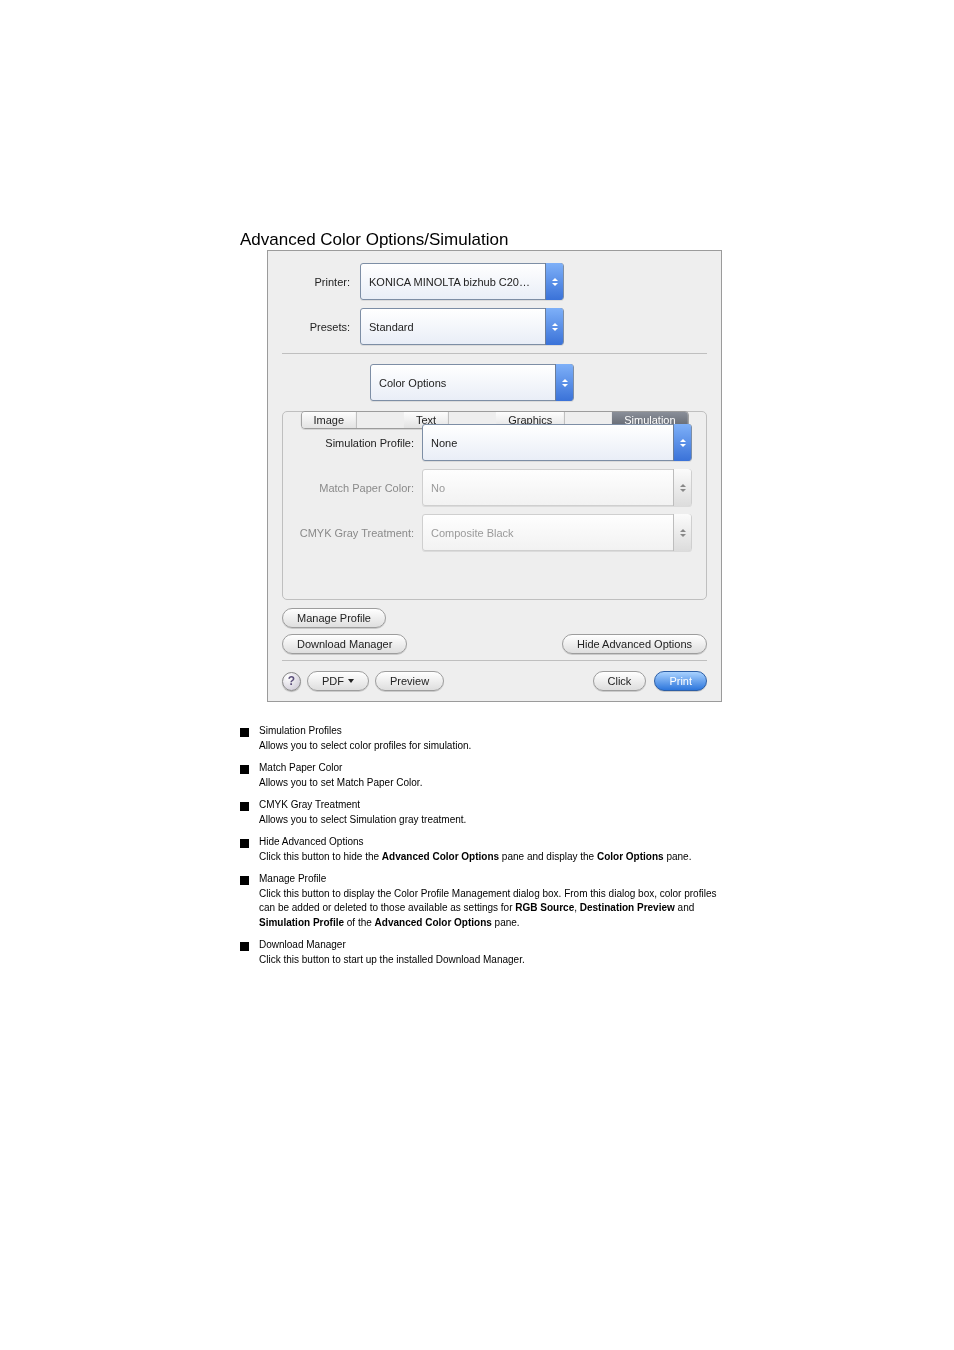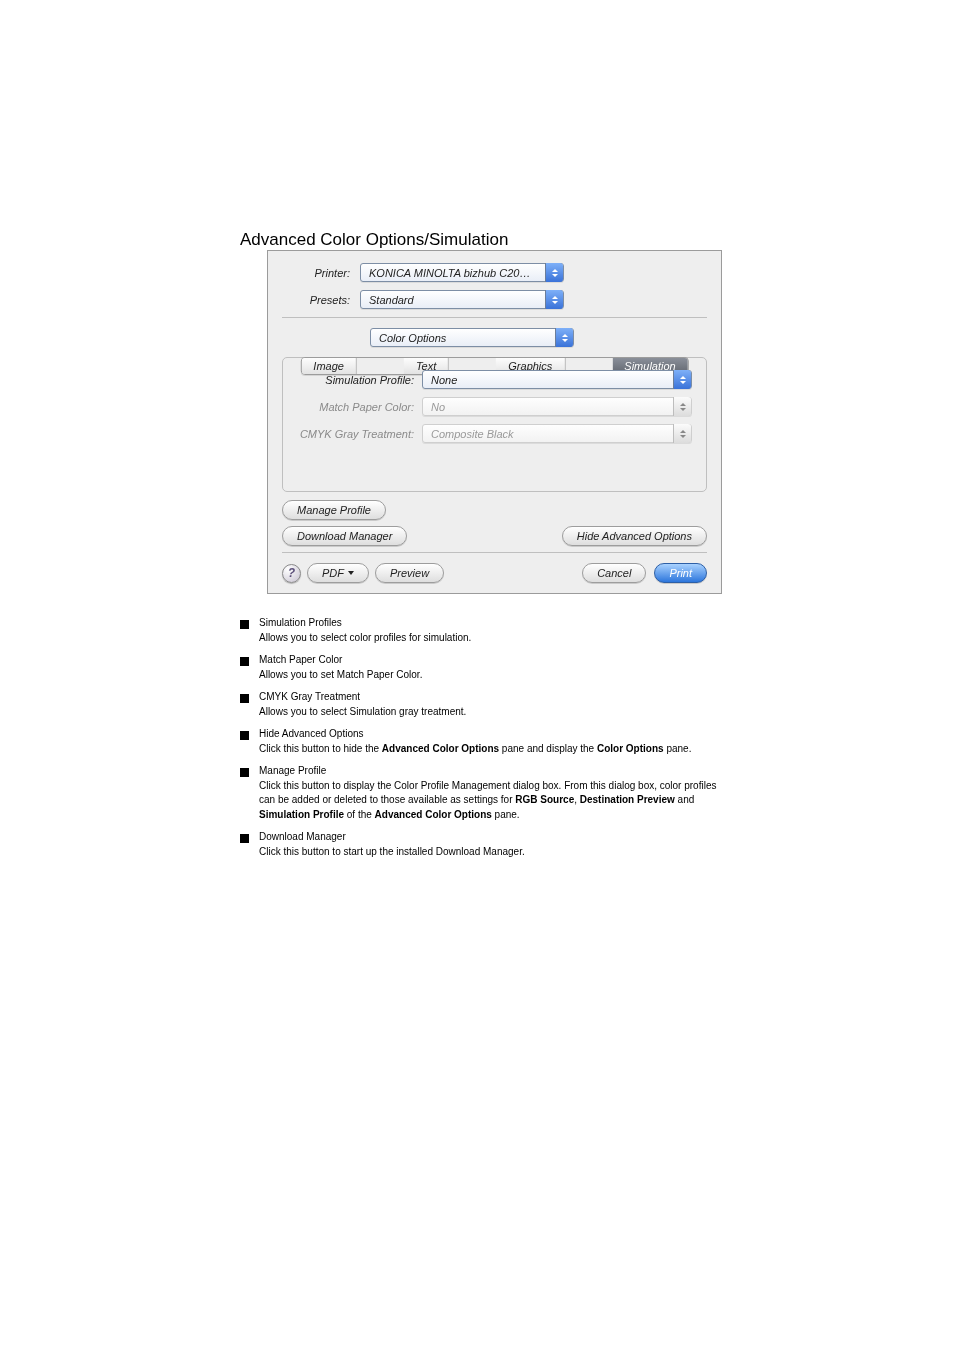--- a/index.html
+++ b/index.html
@@ -23,35 +23,34 @@
   
   .dialog {
     width: 455px;
     margin: 0 8px 22px 27px;
     border: 1px solid #9b9b9b;
     background: #eeeeee;
     font-family: "Lucida Grande", Helvetica, Arial, sans-serif;
     font-size: 11px;
     color: #222;
     padding: 12px 14px 10px 14px;
-    font-style: italic;
   }
   .dlg-row {
     display: flex;
     align-items: center;
     margin-bottom: 8px;
   }
   .dlg-label {
     width: 78px;
     text-align: right;
     padding-right: 10px;
     color: #222;
   }
   .dlg-popup {
-    height: 19px;
+    height: 37px;
     border: 1px solid #7d8ea5;
     border-radius: 3px;
     background: linear-gradient(#ffffff, #e9eef7);
     display: inline-flex;
     align-items: center;
     padding: 0 8px;
     font-size: 11px;
     color: #222;
     position: relative;
     box-shadow: 0 1px 0 rgba(0,0,0,0.08);
@@ -359,21 +358,21 @@
 
     <div class="dlg-footer">
       <span class="help-btn">?</span>
       <span class="mac-btn pdf-btn">
         <span>PDF</span>
         <span class="caret"></span>
       </span>
       <span style="width:6px"></span>
       <span class="mac-btn">Preview</span>
       <span class="spacer"></span>
-      <span class="mac-btn">Cancel</span>
+      <span class="mac-btn">Click</span>
       <span style="width:8px"></span>
       <span class="mac-btn mac-btn-default">Print</span>
     </div>
 
   </div>
 
   <div class="bullets">
 
     <div class="bitem">
       <span class="bsquare"></span>

